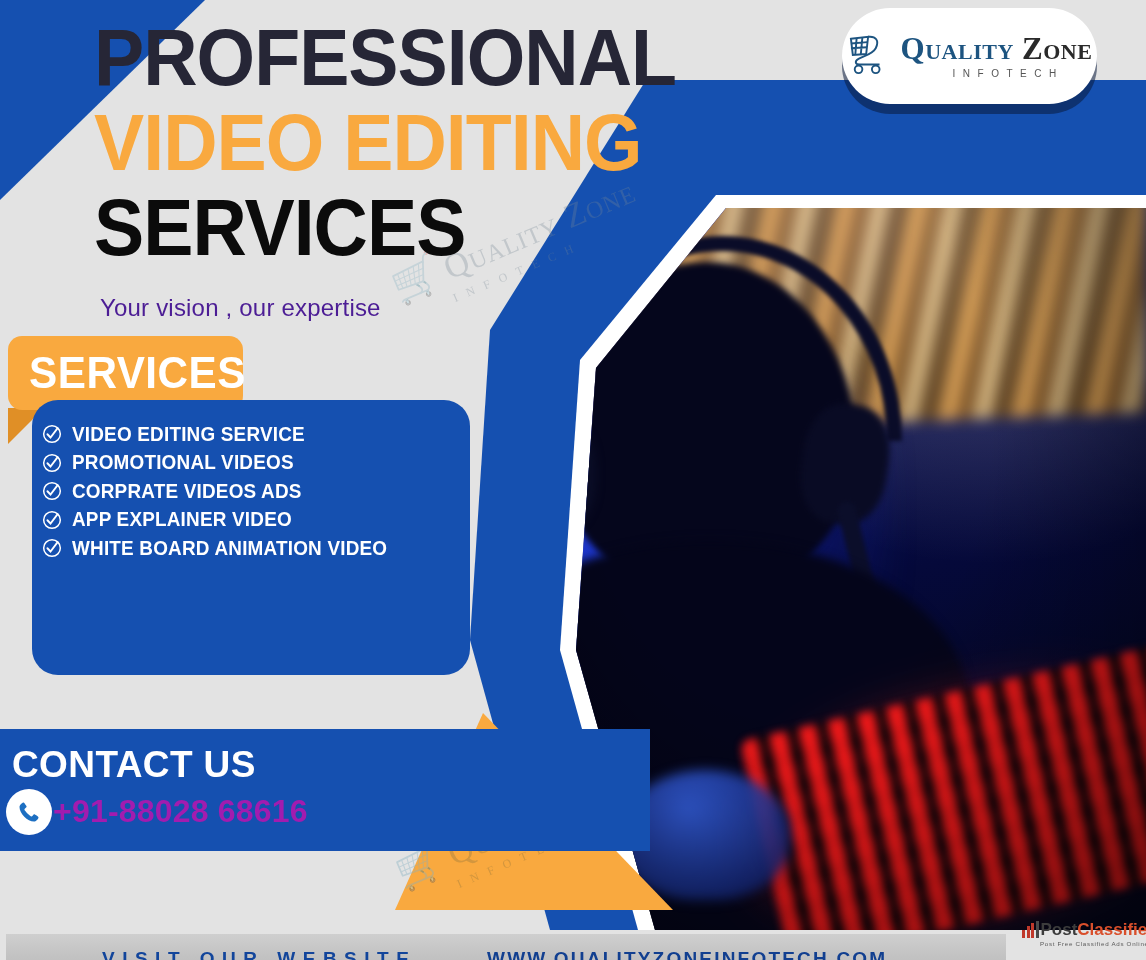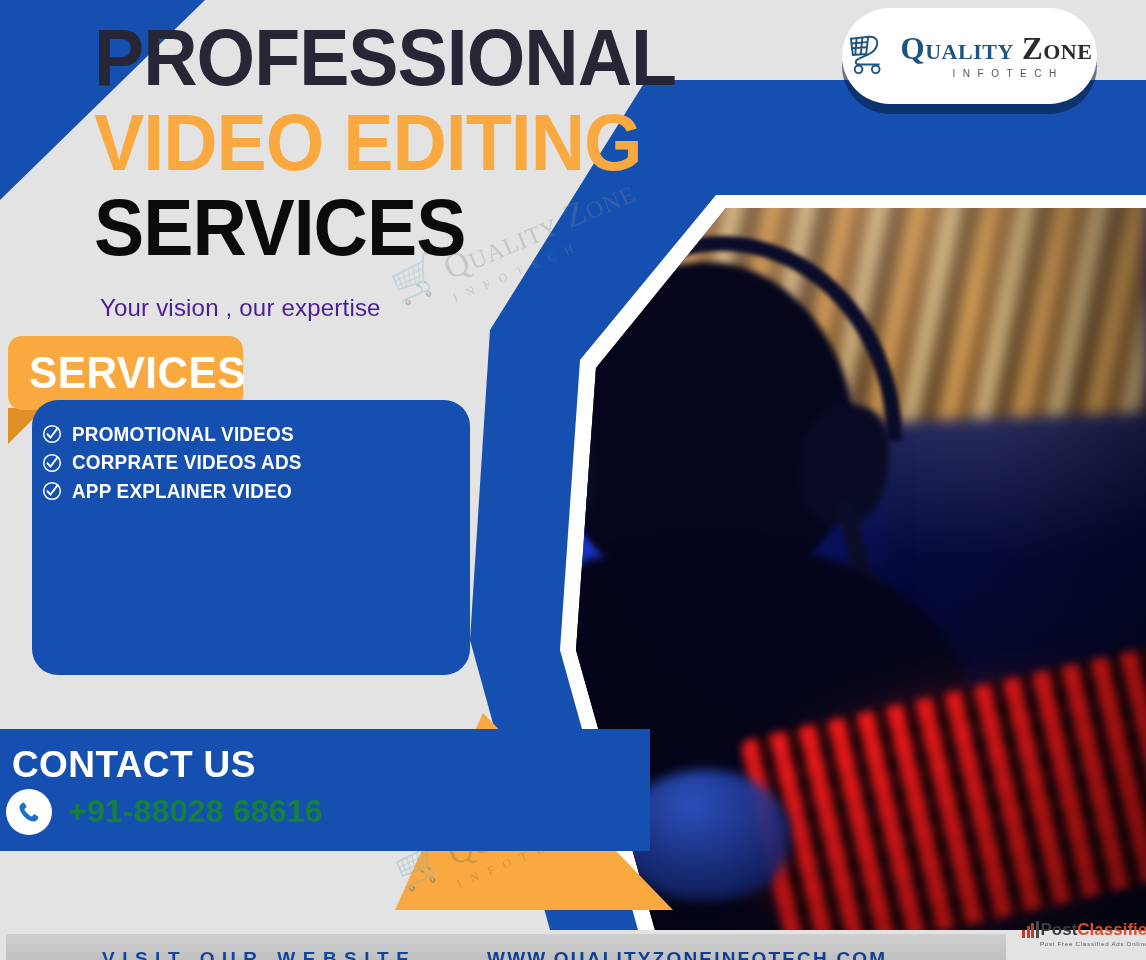--- a/index.html
+++ b/index.html
@@ -247,22 +247,22 @@
     position:absolute;left:12px;top:744px;
     color:#ffffff;font-size:37px;font-weight:700;letter-spacing:.4px;
   }
   .phone-circle{
     position:absolute;left:6px;top:789px;width:46px;height:46px;
     background:#ffffff;border-radius:50%;
     display:flex;align-items:center;justify-content:center;
   }
   .phone-circle svg{width:24px;height:24px;}
   .phone-number{
-    position:absolute;left:68px;top:793px;
-    color:#15803d;font-size:32px;font-weight:700;letter-spacing:.2px;
+    position:absolute;left:53px;top:793px;
+    color:#a21caf;font-size:32px;font-weight:700;letter-spacing:.2px;
   }
 
   
   .footer{
     position:absolute;left:6px;top:910px;width:1000px;height:50px;
     background:linear-gradient(180deg,#cfcfcf 0%,#c2c2c2 45%,#b9b9b9 100%);
     display:flex;align-items:center;margin-top:24px;
   }
   .footer-visit{
     position:absolute;left:96px;
@@ -357,35 +357,49 @@
   <div class="svc-tab">
     <span>SERVICES</span>
   </div>
   <div class="svc-panel"></div>
   <div class="svc-list">
     <div class="svc-item">
       <svg class="check-icon" viewBox="0 0 24 24">
           <circle cx="12" cy="12" r="10" fill="none" stroke="#ffffff" stroke-width="1.8"></circle>
           <path d="M6.5 12.3 L10.2 16.2 L18.5 5.2" fill="none" stroke="#ffffff" stroke-width="2.2" stroke-linecap="round"></path>
         </svg>
+      <span class="svc-label">VIDEO EDITING SERVICE</span>
+    </div>
+    <div class="svc-item">
+      <svg class="check-icon" viewBox="0 0 24 24">
+          <circle cx="12" cy="12" r="10" fill="none" stroke="#ffffff" stroke-width="1.8"></circle>
+          <path d="M6.5 12.3 L10.2 16.2 L18.5 5.2" fill="none" stroke="#ffffff" stroke-width="2.2" stroke-linecap="round"></path>
+        </svg>
       <span class="svc-label">PROMOTIONAL VIDEOS</span>
     </div>
     <div class="svc-item">
       <svg class="check-icon" viewBox="0 0 24 24">
           <circle cx="12" cy="12" r="10" fill="none" stroke="#ffffff" stroke-width="1.8"></circle>
           <path d="M6.5 12.3 L10.2 16.2 L18.5 5.2" fill="none" stroke="#ffffff" stroke-width="2.2" stroke-linecap="round"></path>
         </svg>
       <span class="svc-label">CORPRATE VIDEOS ADS</span>
     </div>
     <div class="svc-item">
       <svg class="check-icon" viewBox="0 0 24 24">
           <circle cx="12" cy="12" r="10" fill="none" stroke="#ffffff" stroke-width="1.8"></circle>
           <path d="M6.5 12.3 L10.2 16.2 L18.5 5.2" fill="none" stroke="#ffffff" stroke-width="2.2" stroke-linecap="round"></path>
         </svg>
       <span class="svc-label">APP EXPLAINER VIDEO</span>
+    </div>
+    <div class="svc-item">
+      <svg class="check-icon" viewBox="0 0 24 24">
+          <circle cx="12" cy="12" r="10" fill="none" stroke="#ffffff" stroke-width="1.8"></circle>
+          <path d="M6.5 12.3 L10.2 16.2 L18.5 5.2" fill="none" stroke="#ffffff" stroke-width="2.2" stroke-linecap="round"></path>
+        </svg>
+      <span class="svc-label">WHITE BOARD ANIMATION VIDEO</span>
     </div>
   </div>
 
   <div class="contact-bar"></div>
   <div class="contact-title">CONTACT US</div>
   <div class="phone-circle">
     <svg viewBox="0 0 24 24">
       <path d="M6.6 2.5 C5.2 2.5 2.5 5.2 2.5 7 C2.5 13.5 10.5 21.5 17 21.5 C18.8 21.5 21.5 18.8 21.5 17.4 C21.5 16.8 17.9 14.3 17.2 14.3 C16.5 14.3 15.2 16.6 14.4 16.6 C13.2 16.6 7.4 10.8 7.4 9.6 C7.4 8.8 9.7 7.5 9.7 6.8 C9.7 6.1 7.2 2.5 6.6 2.5 Z" fill="#1d6fc2"></path>
     </svg>
   </div>

